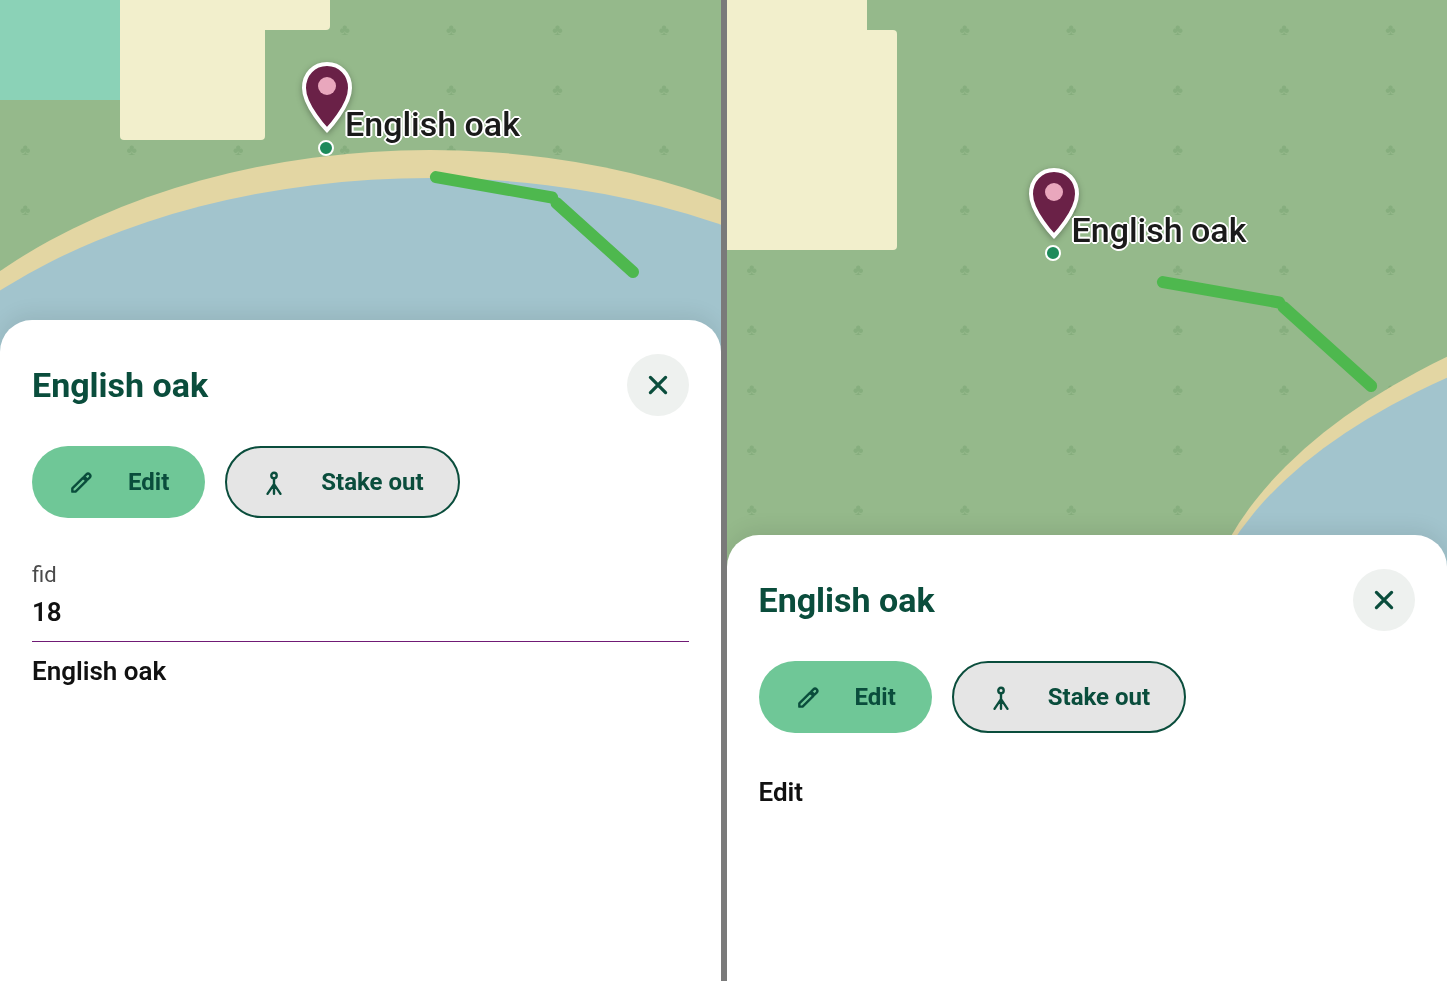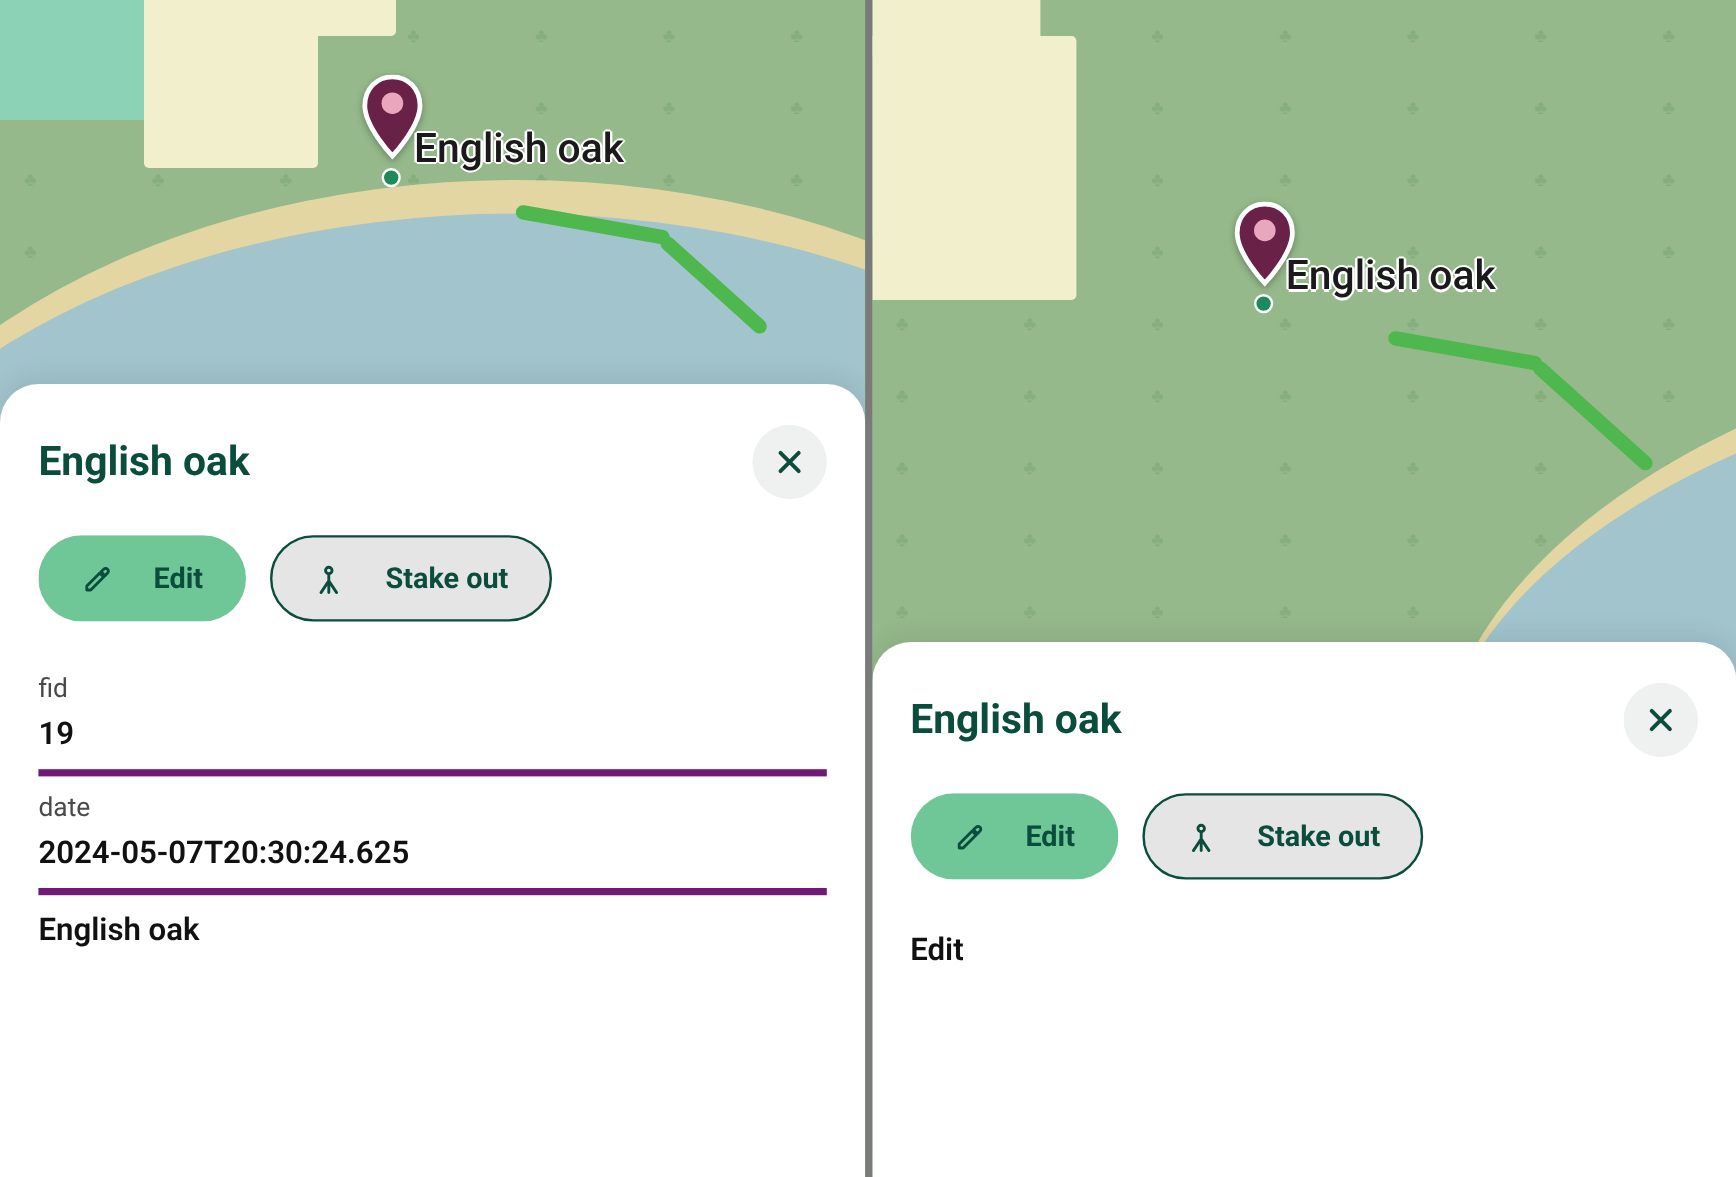--- a/index.html
+++ b/index.html
@@ -132,21 +132,21 @@
     background: #6fc797;
     color: #0a4d3c;
   }
   .btn.secondary {
     background: #e5e5e5;
     border-color: #0a4d3c;
     color: #0a4d3c;
   }
   .btn svg { width: 26px; height: 26px; }
 
-  .field-row { padding: 14px 0; border-bottom: 6px solid #701a75; }
+  .field-row { padding: 14px 0; border-bottom: 1px solid #701a75; }
   .field-row:last-child { border-bottom: none; }
   .field-label {
     font-size: 22px;
     color: #4a4a4a;
     margin-bottom: 10px;
   }
   .field-value {
     font-size: 26px;
     font-weight: 600;
     color: #111;
@@ -214,25 +214,21 @@
         <svg viewBox="0 0 24 24">
           <circle cx="12" cy="5" r="2.5" fill="none" stroke="#0a4d3c" stroke-width="2.2"></circle>
           <path d="M12 8 v5 M12 13 l-6 9 M12 13 l6 9 M12 13 v9" fill="none" stroke="#0a4d3c" stroke-width="2.2" stroke-linecap="round"></path>
         </svg>
         <span>Stake out</span>
       </div>
     </div>
 
     <div class="field-row">
       <div class="field-label">fid</div>
-      <div class="field-value">19</div>
-    </div>
-    <div class="field-row">
-      <div class="field-label">date</div>
-      <div class="field-value">2024-05-07T20:30:24.625</div>
+      <div class="field-value">18</div>
     </div>
     <div class="field-row">
       <div class="field-value">English oak</div>
     </div>
   </div>
 </div>
 
 <div class="pane">
 
   <div class="map-bg">

